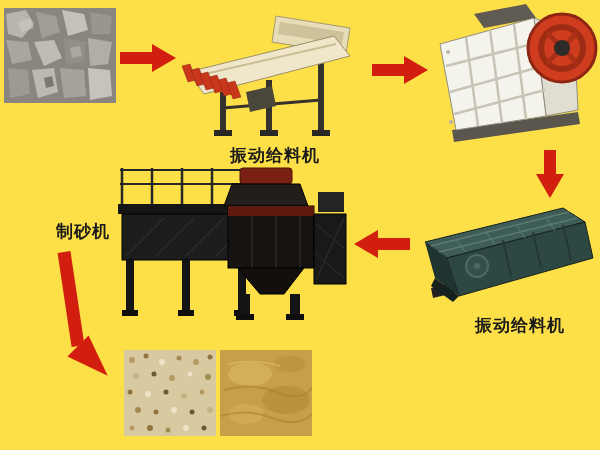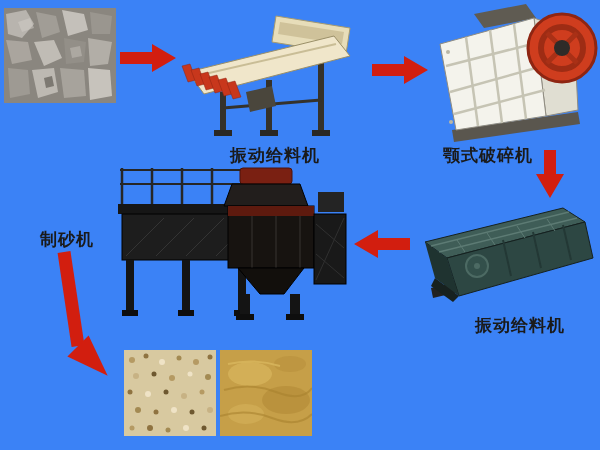--- a/index.html
+++ b/index.html
@@ -1,17 +1,17 @@
 <!DOCTYPE html>
 <html><head>
 <meta charset="utf-8">
 <style>
   html,body{margin:0;padding:0;background:#ffffff;}
   #canvas{
-    position:relative;width:600px;height:450px;background:#3b82f6;overflow:hidden;
+    position:relative;width:600px;height:450px;background:#fde047;overflow:hidden;
     font-family:"DejaVu Sans","Liberation Sans",sans-serif;
   }
   .abs{position:absolute;}
   .label{
     font-size:17px;font-weight:600;color:#1a1a1a;text-align:center;
     letter-spacing:1px;white-space:nowrap;
   }
   svg{display:block;}
 </style>
 </head>
@@ -99,21 +99,20 @@
       <circle cx="25" cy="120" r="2" fill="#b8b6a6"></circle>
 
       <circle cx="136" cy="46" r="34" fill="#cf3d1e" stroke="#8e2512" stroke-width="3"></circle>
       <circle cx="136" cy="46" r="21" fill="none" stroke="#9e2c14" stroke-width="6"></circle>
       <line x1="121" y1="31" x2="151" y2="61" stroke="#a93016" stroke-width="5"></line>
       <line x1="121" y1="61" x2="151" y2="31" stroke="#a93016" stroke-width="5"></line>
       <circle cx="136" cy="46" r="8" fill="#2e2b28"></circle>
     </svg>
   </div>
 
-  <div class="abs label" style="left:418px;top:144px;width:140px;">颚式破碎机</div>
 
   <div class="abs" style="left:534px;top:150px;width:32px;height:48px;">
     <svg width="32" height="48" viewBox="0 0 32 48">
       <polygon points="10,0 22,0 22,24 30,24 16,48 2,24 10,24" fill="#d21e0f"></polygon>
     </svg>
   </div>
 
   <div class="abs" style="left:413px;top:196px;width:187px;height:110px;">
     <svg width="187" height="110" viewBox="0 0 187 110">
       <polygon points="18,92 60,82 62,92 20,102" fill="#222222"></polygon>
@@ -186,21 +185,21 @@
       <rect x="174" y="152" width="18" height="6" fill="#0e0e0e"></rect>
 
       <rect x="206" y="30" width="26" height="20" fill="#242424"></rect>
       <rect x="202" y="52" width="32" height="70" fill="#191919" stroke="#000000" stroke-width="1"></rect>
       <line x1="204" y1="118" x2="232" y2="56" stroke="#303030" stroke-width="1"></line>
       <line x1="204" y1="92" x2="232" y2="116" stroke="#303030" stroke-width="1"></line>
       <line x1="204" y1="62" x2="232" y2="86" stroke="#303030" stroke-width="1"></line>
     </svg>
   </div>
 
-  <div class="abs label" style="left:30px;top:220px;width:74px;margin-top:8px;">制砂机</div>
+  <div class="abs label" style="left:46px;top:220px;width:74px;">制砂机</div>
 
   <div class="abs" style="left:52px;top:248px;width:62px;height:140px;">
     <svg width="62" height="140" viewBox="0 0 62 140">
       <line x1="12" y1="4" x2="26" y2="98" stroke="#d21e0f" stroke-width="13"></line>
       <polygon points="36.6,87.4 15.4,108.6 55.7,127.7" fill="#d21e0f"></polygon>
     </svg>
   </div>
 
   <div class="abs" style="left:124px;top:350px;width:92px;height:86px;">
     <svg width="92" height="86" viewBox="0 0 92 86">

